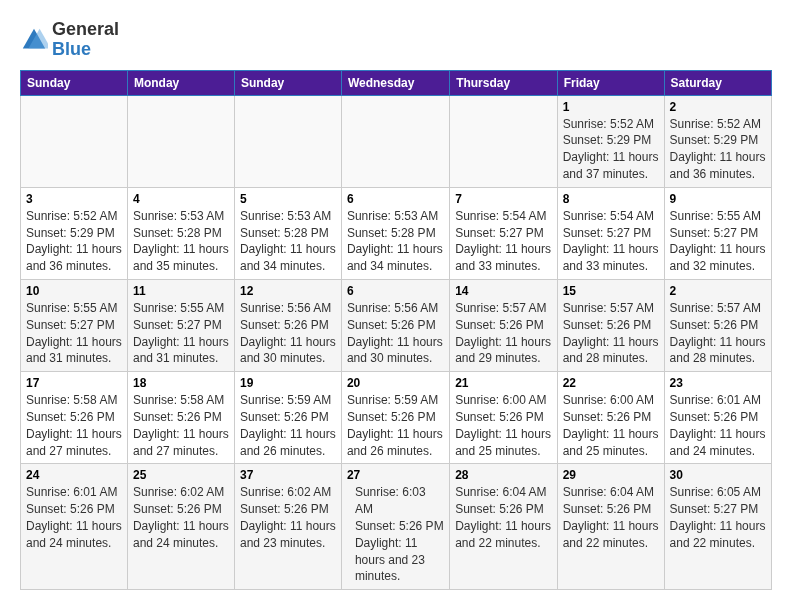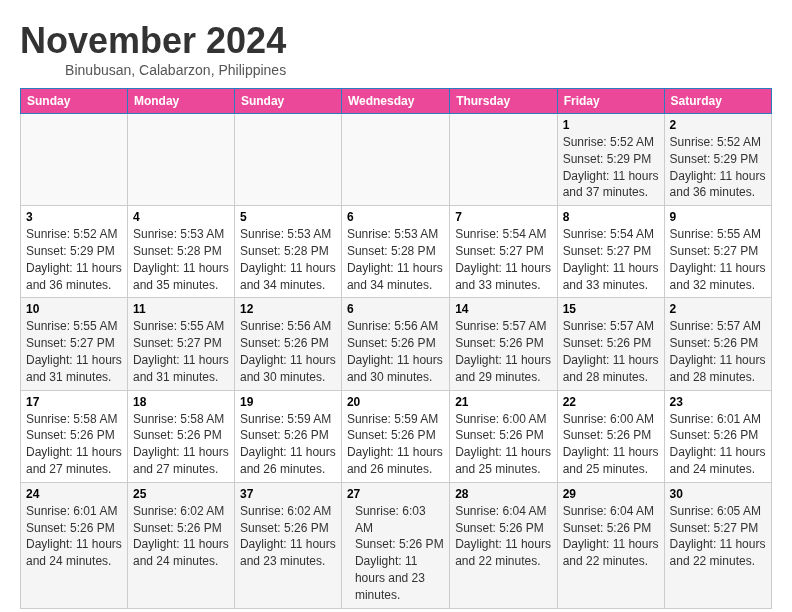--- a/index.html
+++ b/index.html
@@ -43,21 +43,21 @@
     .subtitle {
       font-size: 14px;
       color: #555;
     }
     table {
       width: 100%;
       border-collapse: collapse;
       font-size: 10.5px;
     }
     thead tr th {
-      background: #ec4899;
+      background: #4c1d95;
       color: #fff;
       padding: 5px 6px;
       text-align: left;
       font-size: 12px;
       font-weight: bold;
       border: 1px solid #2e7abf;
     }
     tbody tr td {
       border: 1px solid #ccc;
       vertical-align: top;
@@ -84,23 +84,29 @@
       line-height: 1.4;
     }
     .empty-cell {
       background: #f9f9f9 !important;
     }
   </style>
 </head>
 <body>
 
 <div class="header">
-  <div class="title-section">
-    <div class="month-title">November 2024</div>
-    <div class="subtitle">Binubusan, Calabarzon, Philippines</div>
+  <div class="logo">
+    <svg class="logo-icon" viewBox="0 0 40 40">
+      <polygon points="20,4 36,32 4,32" fill="#2e7abf"></polygon>
+      <polygon points="28,4 44,32 12,32" fill="#5ba3e0" opacity="0.5"></polygon>
+    </svg>
+    <div class="logo-text">
+      <span class="logo-general">General</span><br>
+      <span class="logo-blue">Blue</span>
+    </div>
   </div>
 </div>
 
 <table>
   <thead>
     <tr>
     <th>Sunday</th>
         <th>Monday</th>
         <th>Sunday</th>
         <th>Wednesday</th>

